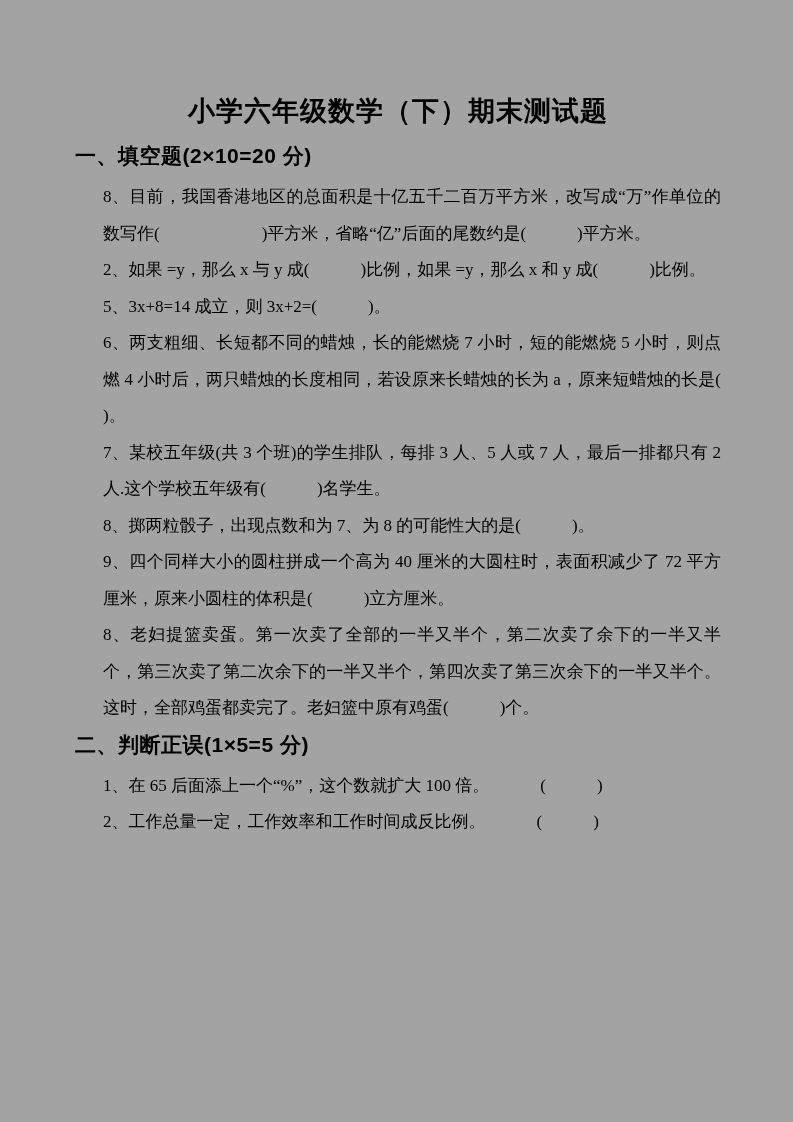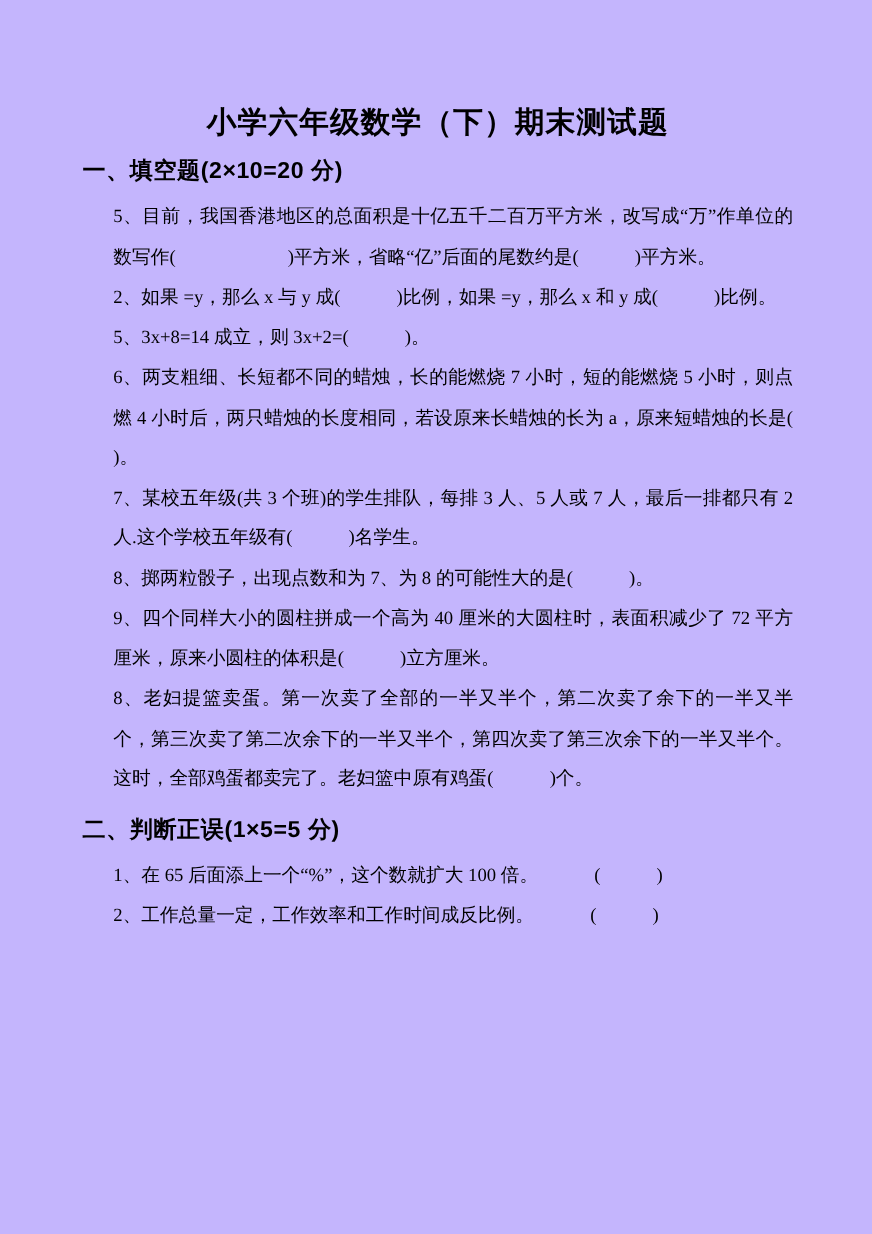--- a/index.html
+++ b/index.html
@@ -5,21 +5,21 @@
   html, body {
     margin: 0;
     padding: 0;
     background: #ffffff;
   }
   .page {
     position: relative;
     width: 793px;
     height: 1122px;
     box-sizing: border-box;
-    background: #c4b5fd;
+    background: #a3a3a3;
     color: #000000;
     padding: 94px 72px 40px 75px;
     overflow: hidden;
     font-family: "Liberation Serif", "DejaVu Serif", serif;
   }
   .doc-title {
     font-family: "Liberation Sans", "DejaVu Sans", sans-serif;
     font-size: 27px;
     font-weight: bold;
     line-height: 34px;
@@ -29,21 +29,21 @@
   }
   .section-heading {
     font-family: "Liberation Sans", "DejaVu Sans", sans-serif;
     font-size: 21px;
     font-weight: bold;
     line-height: 28px;
     margin: 0 0 9px 0;
     letter-spacing: 0.5px;
   }
   .section + .section {
-    margin-top: 14px;
+    margin-top: 4px;
   }
   .questions {
     margin-left: 28px;
   }
   .questions p {
     font-size: 17px;
     line-height: 36.5px;
     margin: 0;
     text-align: justify;
     word-break: break-all;
@@ -52,21 +52,21 @@
 </head>
 <body>
 
 <div class="page">
 
   <h1 class="doc-title">小学六年级数学（下）期末测试题</h1>
 
   <div class="section">
     <h2 class="section-heading">一、填空题(2×10=20 分)</h2>
     <div class="questions">
-      <p>5、目前，我国香港地区的总面积是十亿五千二百万平方米，改写成“万”作单位的数写作(　　　　　　)平方米，省略“亿”后面的尾数约是(　　　)平方米。</p>
+      <p>8、目前，我国香港地区的总面积是十亿五千二百万平方米，改写成“万”作单位的数写作(　　　　　　)平方米，省略“亿”后面的尾数约是(　　　)平方米。</p>
       <p>2、如果 =y，那么 x 与 y 成(　　　)比例，如果 =y，那么 x 和 y 成(　　　)比例。</p>
       <p>5、3x+8=14 成立，则 3x+2=(　　　)。</p>
       <p>6、两支粗细、长短都不同的蜡烛，长的能燃烧 7 小时，短的能燃烧 5 小时，则点燃 4 小时后，两只蜡烛的长度相同，若设原来长蜡烛的长为 a，原来短蜡烛的长是(　　　)。</p>
       <p>7、某校五年级(共 3 个班)的学生排队，每排 3 人、5 人或 7 人，最后一排都只有 2 人.这个学校五年级有(　　　)名学生。</p>
       <p>8、掷两粒骰子，出现点数和为 7、为 8 的可能性大的是(　　　)。</p>
       <p>9、四个同样大小的圆柱拼成一个高为 40 厘米的大圆柱时，表面积减少了 72 平方厘米，原来小圆柱的体积是(　　　)立方厘米。</p>
       <p>8、老妇提篮卖蛋。第一次卖了全部的一半又半个，第二次卖了余下的一半又半个，第三次卖了第二次余下的一半又半个，第四次卖了第三次余下的一半又半个。这时，全部鸡蛋都卖完了。老妇篮中原有鸡蛋(　　　)个。</p>
     </div>
   </div>
 

